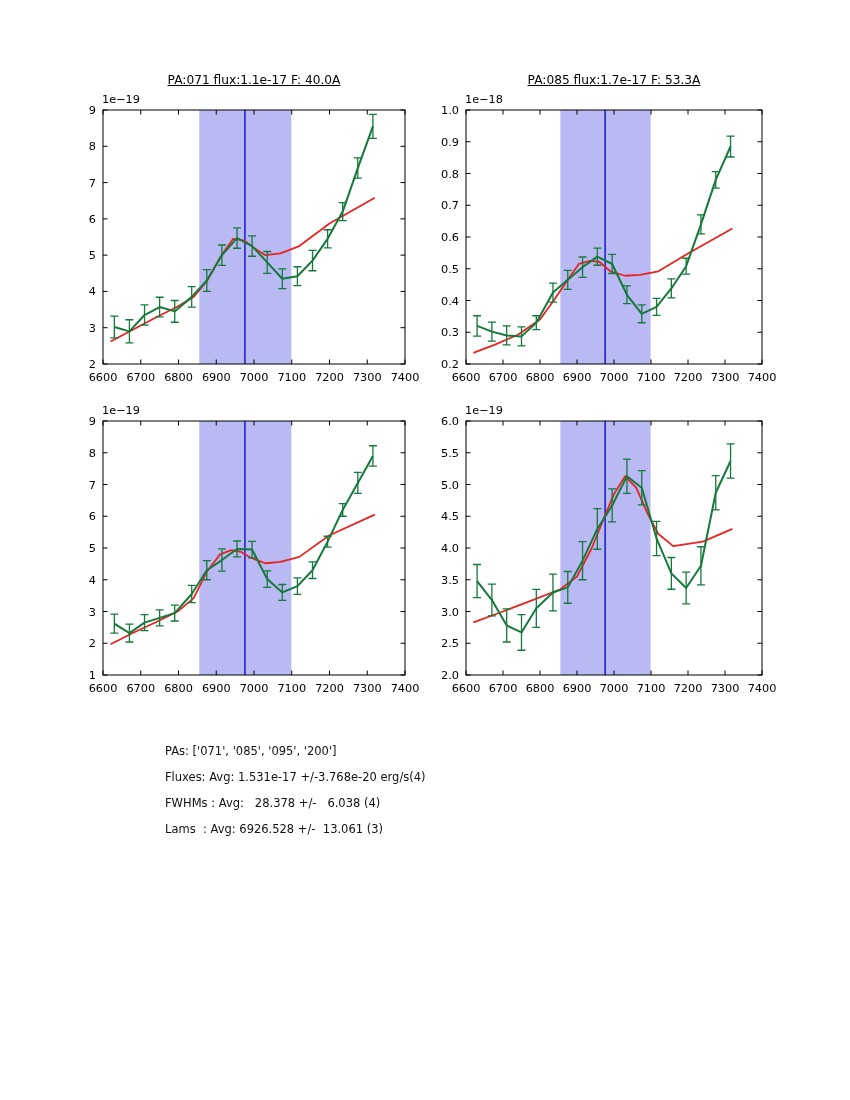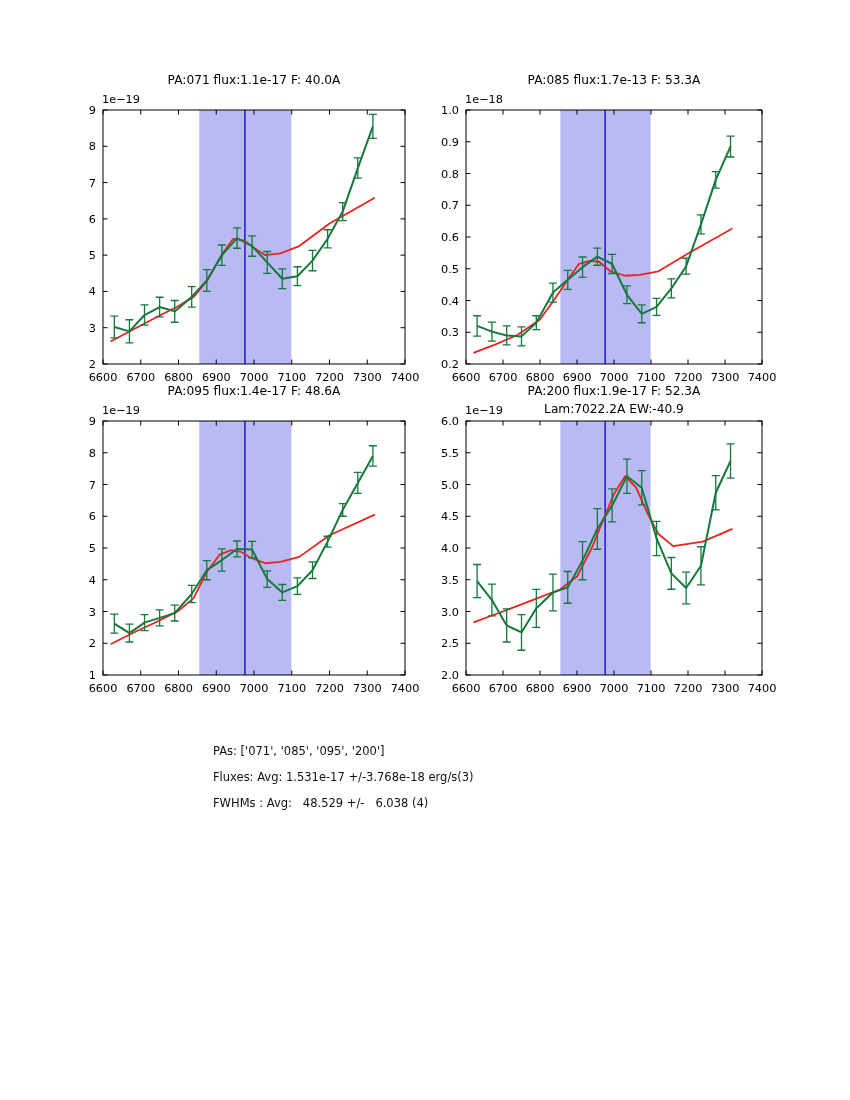--- a/index.html
+++ b/index.html
@@ -6,27 +6,27 @@
   #figure{
     position:relative;width:850px;height:1100px;background:#ffffff;
     font-family:"DejaVu Sans","Liberation Sans",sans-serif;color:#000;
     overflow:hidden;
   }
   .subplot{position:absolute;width:370px;height:330px;}
   .sp-title{
     position:absolute;top:1px;text-align:center;
     font-size:12.2px;line-height:18px;color:#000;white-space:nowrap;
   }
-  .sp-title div{white-space:nowrap;}
+  .sp-title div{white-space:nowrap;text-decoration:underline;}
   .chart-svg{position:absolute;left:0;top:0;overflow:visible;}
   #summary{
     position:absolute;left:165px;top:744px;
     font-size:11.5px;color:#111;
   }
-  #summary .sline{white-space:pre;height:26px;line-height:15px;margin-left:48px;}
+  #summary .sline{white-space:pre;height:26px;line-height:15px;}
 </style>
 </head>
 <body>
 
 <div id="figure">
 
   <div class="subplot" id="sp0" style="left: 55px; top: 70px;">
     <div class="sp-title" style="left: 18px; width: 362px;">
       <div>PA:071 flux:1.1e-17 F: 40.0A</div>
     </div>
@@ -61,21 +61,21 @@
           <text x="41" y="116.57" text-anchor="end">7</text>
           <text x="41" y="80.29" text-anchor="end">8</text>
           <text x="41" y="44.00" text-anchor="end">9</text>
         </g>
         <text x="47" y="33" text-anchor="start" fill="#000000" font-size="11.3px">1e−19</text>
       </svg>
   </div>
 
   <div class="subplot" id="sp1" style="left: 418px; top: 70px;">
     <div class="sp-title" style="left: 18px; width: 356px;">
-      <div>PA:085 flux:1.7e-13 F: 53.3A</div>
+      <div>PA:085 flux:1.7e-17 F: 53.3A</div>
     </div>
     <svg class="chart-svg" width="370" height="330" viewBox="0 0 370 330">
         <defs>
           <clipPath id="clip1">
             <rect x="48" y="40" width="296" height="254"></rect>
           </clipPath>
         </defs>
         <rect x="142.35" y="40" width="90.28" height="254" fill="#b9b9f3"></rect>
         <line x1="187.12" y1="40" x2="187.12" y2="294" stroke="#0000cd" stroke-width="1.3"></line>
         <polyline points="55.40,282.89 77.60,274.31 99.80,264.79 122.00,249.55 136.80,228.91 149.75,209.86 160.85,193.99 171.95,190.81 181.20,191.77 192.30,201.29 207.10,205.74 221.90,204.78 240.40,201.29 270.00,183.51 314.40,158.43" fill="none" stroke="#e82420" stroke-width="1.8" stroke-linejoin="round" clip-path="url(#clip1)"></polyline>
@@ -102,21 +102,20 @@
           <text x="41" y="107.50" text-anchor="end">0.8</text>
           <text x="41" y="75.75" text-anchor="end">0.9</text>
           <text x="41" y="44.00" text-anchor="end">1.0</text>
         </g>
         <text x="47" y="33" text-anchor="start" fill="#000000" font-size="11.3px">1e−18</text>
       </svg>
   </div>
 
   <div class="subplot" id="sp2" style="left: 55px; top: 381px;">
     <div class="sp-title" style="left: 18px; width: 362px;">
-      <div>PA:095 flux:1.4e-17 F: 48.6A</div>
     </div>
     <svg class="chart-svg" width="370" height="330" viewBox="0 0 370 330">
         <defs>
           <clipPath id="clip2">
             <rect x="48" y="40" width="302" height="254"></rect>
           </clipPath>
         </defs>
         <rect x="144.26" y="40" width="92.11" height="254" fill="#b9b9f3"></rect>
         <line x1="189.94" y1="40" x2="189.94" y2="294" stroke="#0000cd" stroke-width="1.3"></line>
         <polyline points="55.55,263.20 78.20,251.77 100.85,241.29 123.50,229.87 138.60,217.17 151.81,190.81 165.03,173.35 176.35,169.22 185.79,170.81 195.22,176.52 210.32,182.24 225.43,180.97 244.30,175.89 274.50,154.30 319.80,133.66" fill="none" stroke="#e82420" stroke-width="1.8" stroke-linejoin="round" clip-path="url(#clip2)"></polyline>
@@ -142,24 +141,20 @@
           <text x="41" y="139.25" text-anchor="end">6</text>
           <text x="41" y="107.50" text-anchor="end">7</text>
           <text x="41" y="75.75" text-anchor="end">8</text>
           <text x="41" y="44.00" text-anchor="end">9</text>
         </g>
         <text x="47" y="33" text-anchor="start" fill="#000000" font-size="11.3px">1e−19</text>
       </svg>
   </div>
 
   <div class="subplot" id="sp3" style="left: 418px; top: 381px;">
-    <div class="sp-title" style="left: 18px; width: 356px;">
-      <div>PA:200 flux:1.9e-17 F: 52.3A</div>
-      <div>Lam:7022.2A EW:-40.9</div>
-    </div>
     <svg class="chart-svg" width="370" height="330" viewBox="0 0 370 330">
         <defs>
           <clipPath id="clip3">
             <rect x="48" y="40" width="296" height="254"></rect>
           </clipPath>
         </defs>
         <rect x="142.35" y="40" width="90.28" height="254" fill="#b9b9f3"></rect>
         <line x1="187.12" y1="40" x2="187.12" y2="294" stroke="#0000cd" stroke-width="1.3"></line>
         <polyline points="55.40,241.29 85.00,230.50 114.60,219.07 142.35,208.27 159.00,195.58 173.80,167.00 186.75,135.25 196.00,113.03 207.10,95.25 218.20,106.67 229.30,132.08 240.40,153.03 255.20,165.09 284.80,160.65 314.40,147.95" fill="none" stroke="#e82420" stroke-width="1.8" stroke-linejoin="round" clip-path="url(#clip3)"></polyline>
         <polyline points="59.10,200.02 73.90,219.07 88.70,244.47 103.50,251.46 118.30,227.33 134.95,211.45 149.75,206.37 164.55,179.70 179.35,147.95 194.15,124.46 208.95,95.25 223.75,106.67 238.55,157.47 253.35,192.40 268.15,207.00 282.95,184.78 297.75,111.75 312.55,80.00" fill="none" stroke="#15793c" stroke-width="2" stroke-linejoin="round" clip-path="url(#clip3)"></polyline>
@@ -185,17 +180,18 @@
           <text x="41" y="107.50" text-anchor="end">5.0</text>
           <text x="41" y="75.75" text-anchor="end">5.5</text>
           <text x="41" y="44.00" text-anchor="end">6.0</text>
         </g>
         <text x="47" y="33" text-anchor="start" fill="#000000" font-size="11.3px">1e−19</text>
       </svg>
   </div>
 
   <div id="summary">
     <div class="sline">PAs: ['071', '085', '095', '200']</div>
-    <div class="sline">Fluxes: Avg: 1.531e-17 +/-3.768e-18 erg/s(3)</div>
-    <div class="sline">FWHMs : Avg:   48.529 +/-   6.038 (4)</div>
+    <div class="sline">Fluxes: Avg: 1.531e-17 +/-3.768e-20 erg/s(4)</div>
+    <div class="sline">FWHMs : Avg:   28.378 +/-   6.038 (4)</div>
+    <div class="sline">Lams  : Avg: 6926.528 +/-  13.061 (3)</div>
   </div>
 
 </div>
 
 </body></html>

